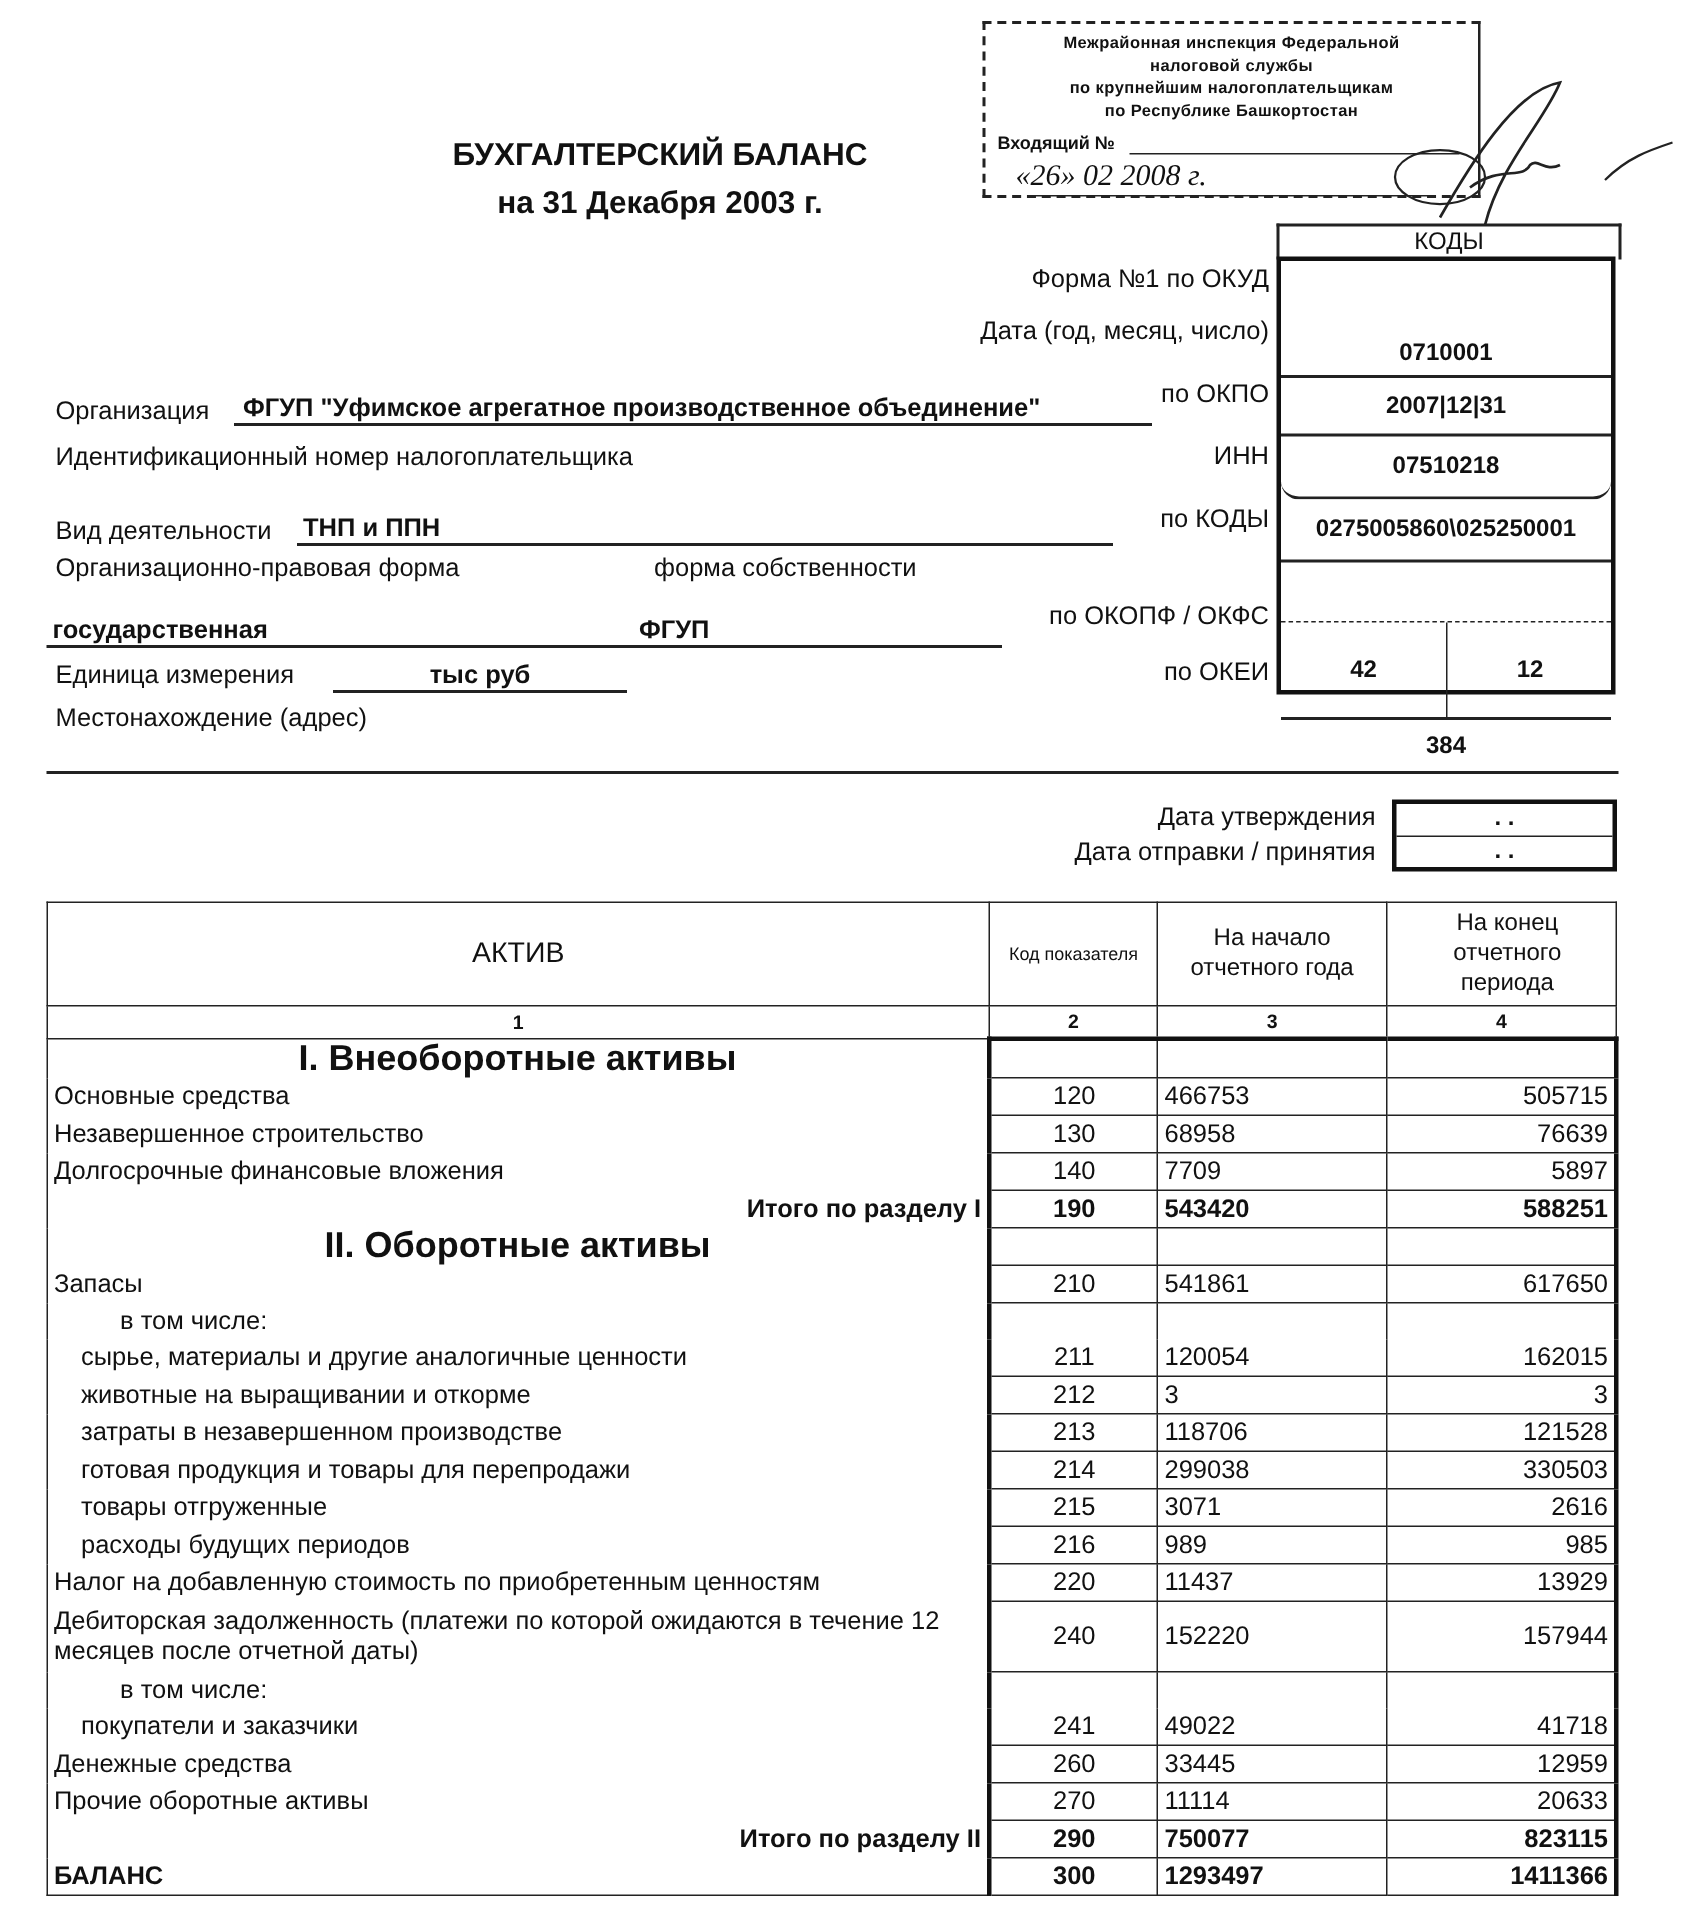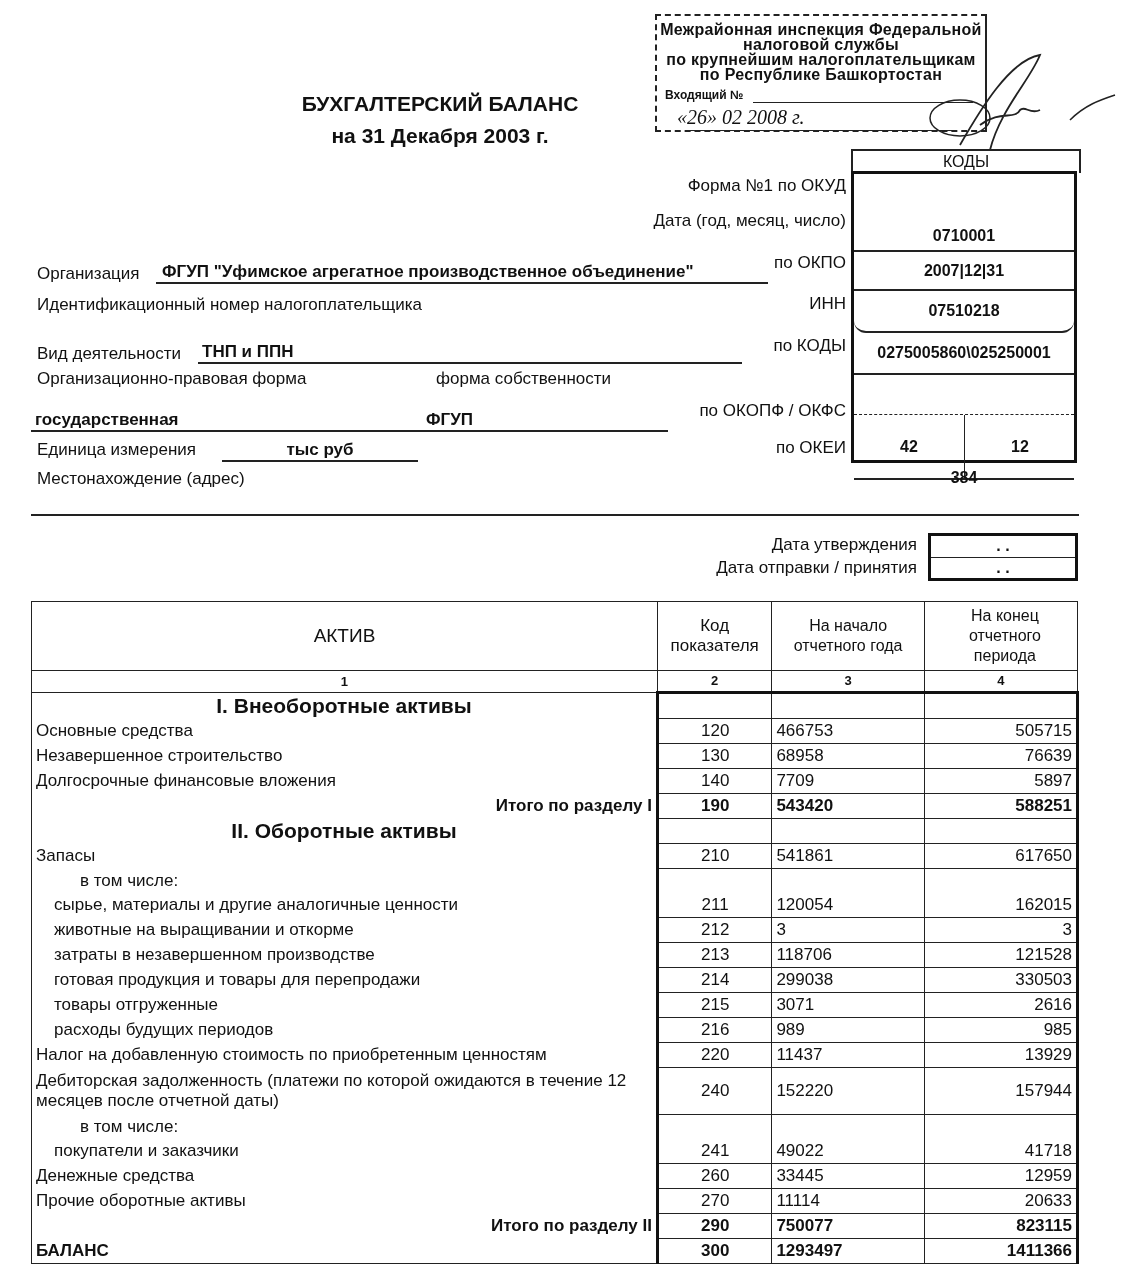--- a/index.html
+++ b/index.html
@@ -2,21 +2,21 @@
 <html><head>
 <meta charset="utf-8">
 <style>
   html, body { margin:0; padding:0; background:#fff; }
   body { width:1128px; height:1288px; position:relative; overflow:hidden;
          font-family:"Liberation Sans", sans-serif; color:#111; }
   .abs { position:absolute; }
   .narrow { font-family:"Liberation Sans Narrow","Liberation Sans", sans-serif; }
   
   .stamp { left:655px; top:14px; width:328px; height:114px; border:2px dashed #222; border-right:2px solid #222; }
-  .stamp .line { font-size:16px; font-weight:bold; text-align:center; line-height:15px; letter-spacing:0.3px; }
+  .stamp .line { font-size:11px; font-weight:bold; text-align:center; line-height:15px; letter-spacing:0.3px; }
   .stamp .in-no { position:absolute; left:8px; top:72px; font-size:12px; font-weight:bold; }
   .stamp .in-line { position:absolute; left:96px; top:86px; width:220px; border-top:1.5px solid #222; }
   .stamp .dateh { position:absolute; left:20px; top:90px; font-size:20px; font-style:italic; font-family:"Liberation Serif", serif; }
   .stamp .dateline { position:absolute; left:30px; top:114px; width:270px; border-top:1.5px solid #222; }
   .sig { left:920px; top:50px; width:200px; height:110px; }
   
   .title1 { left:240px; top:92px; width:400px; text-align:center; font-size:21px; font-weight:bold; }
   .title2 { left:240px; top:124px; width:400px; text-align:center; font-size:21px; font-weight:bold; }
   
   .codes-hdr { left:851px; top:149px; width:226px; height:22px; border:2px solid #222; border-bottom:none; text-align:center; font-size:16px; line-height:22px; }
@@ -28,21 +28,21 @@
   .bold { font-weight:bold; }
   
   table.bal { position:absolute; left:31px; top:601px; width:1048px; border-collapse:collapse; font-size:17px; }
   table.bal td { padding:0 4px; height:24px; line-height:22px; }
   table.bal .c1 { width:614px; border-left:1.5px solid #222; }
   table.bal .c2 { width:106px; text-align:center; border-left:3px solid #111; border-right:1.5px solid #222; }
   table.bal .c3 { width:150px; text-align:left; border-right:1.5px solid #222; }
   table.bal .c4 { width:142px; text-align:right; border-right:3px solid #111; }
   table.bal tr.hdr td { border:1.5px solid #222; text-align:center; vertical-align:middle; height:68px; line-height:20px; }
   table.bal tr.num td { border:1.5px solid #222; text-align:center; font-size:13px; font-weight:bold; height:20px; line-height:18px; }
-  table.bal tr.sec td.c1 { text-align:center; font-weight:bold; font-size:21px; }
+  table.bal tr.sec td.c1 { text-align:center; font-weight:bold; font-size:24px; }
   table.bal tr.total td { font-weight:bold; }
   table.bal tr.total td.c1 { text-align:right; }
   table.bal tr.bottom-thick td.c2, table.bal tr.bottom-thick td.c3, table.bal tr.bottom-thick td.c4 { border-bottom:3px solid #111; }
   table.bal tr.top-thick td.c2, table.bal tr.top-thick td.c3, table.bal tr.top-thick td.c4 { border-top:3px solid #111; }
   table.bal tr.rl td.c2, table.bal tr.rl td.c3, table.bal tr.rl td.c4 { border-bottom:1.5px solid #222; }
   table.bal tr.last td { border-bottom:3px solid #111; }
   table.bal tr.last td.c1 { border-bottom:1.5px solid #222; }
   .indent1 { padding-left:48px !important; }
   .indent2 { padding-left:22px !important; }
   .dates { left:928px; top:533px; width:150px; height:48px; border:3px solid #111; box-sizing:border-box; }
@@ -84,21 +84,21 @@
   <div class="crow" style="top:0; height:30px; line-height:28px;">0710001</div>
   <div class="crow" style="top:30px; height:39px; line-height:37px;">2007|12|31</div>
   <div class="crow" style="top:69px; height:42px; line-height:40px;border-radius:12px;">07510218</div>
   <div class="crow" style="top:111px; height:42px; line-height:40px;">0275005860\025250001</div>
   <div class="crow" style="top:153px; height:40px; line-height:38px; border-bottom:1.5px dashed #222;"></div>
   <div class="crow" style="top:193px; height:65px; line-height:63px; border-bottom:2px solid #222;">
     <span style="position:absolute; left:0; width:110px; text-align:center;">42</span>
     <span style="position:absolute; left:110px; top:0; height:63px; border-left:1.5px solid #222;"></span>
     <span style="position:absolute; left:112px; width:108px; text-align:center;">12</span>
   </div>
-  <div class="crow" style="top:242px; height:28px; line-height:28px; border-bottom:none;">384</div>
+  <div class="crow" style="top:262px; height:28px; line-height:28px; border-bottom:none;">384</div>
 </div>
 
 <div class="abs lbl" style="left:37px; top:264px;">Организация</div>
 <div class="abs lbl bold uline narrow" style="left:156px; top:262px; width:606px; font-size:17px; padding-left:6px;">ФГУП "Уфимское агрегатное производственное объединение"</div>
 <div class="abs lbl narrow" style="left:37px; top:295px;">Идентификационный номер налогоплательщика</div>
 <div class="abs lbl narrow" style="left:37px; top:344px;">Вид деятельности</div>
 <div class="abs lbl bold uline narrow" style="left:198px; top:342px; width:540px; padding-left:4px;">ТНП и ППН</div>
 <div class="abs lbl narrow" style="left:37px; top:369px;">Организационно-правовая форма</div>
 <div class="abs lbl narrow" style="left:436px; top:369px;">форма собственности</div>
 <div class="abs lbl bold uline narrow" style="left:31px; top:410px; width:382px; padding-left:4px;">государственная</div>
@@ -112,21 +112,21 @@
 <div class="abs lbl-r" style="left:517px; top:558px;">Дата отправки / принятия</div>
 <div class="abs dates">
   <div style="height:21px; line-height:20px; text-align:center; border-bottom:1.5px solid #222; font-weight:bold;">. .</div>
   <div style="height:21px; line-height:20px; text-align:center; font-weight:bold;">. .</div>
 </div>
 
 <table class="bal narrow">
   <tbody>
       <tr class="hdr">
     <td class="c1" style="font-size:19px;">АКТИВ</td>
-    <td class="c2" style="border-left:1.5px solid #222; font-size:17px;">Код показателя</td>
+    <td class="c2" style="border-left:1.5px solid #222; font-size:12px;">Код показателя</td>
     <td class="c3" style="text-align:center; font-size:16px;">На начало отчетного года</td>
     <td class="c4" style="text-align:center; border-right:1.5px solid #222; font-size:16px;padding-left:12px;">На конец отчетного периода</td>
   </tr>
   <tr class="num">
     <td>1</td>
     <td>2</td>
     <td>3</td>
     <td>4</td>
   </tr>
   </tbody>

